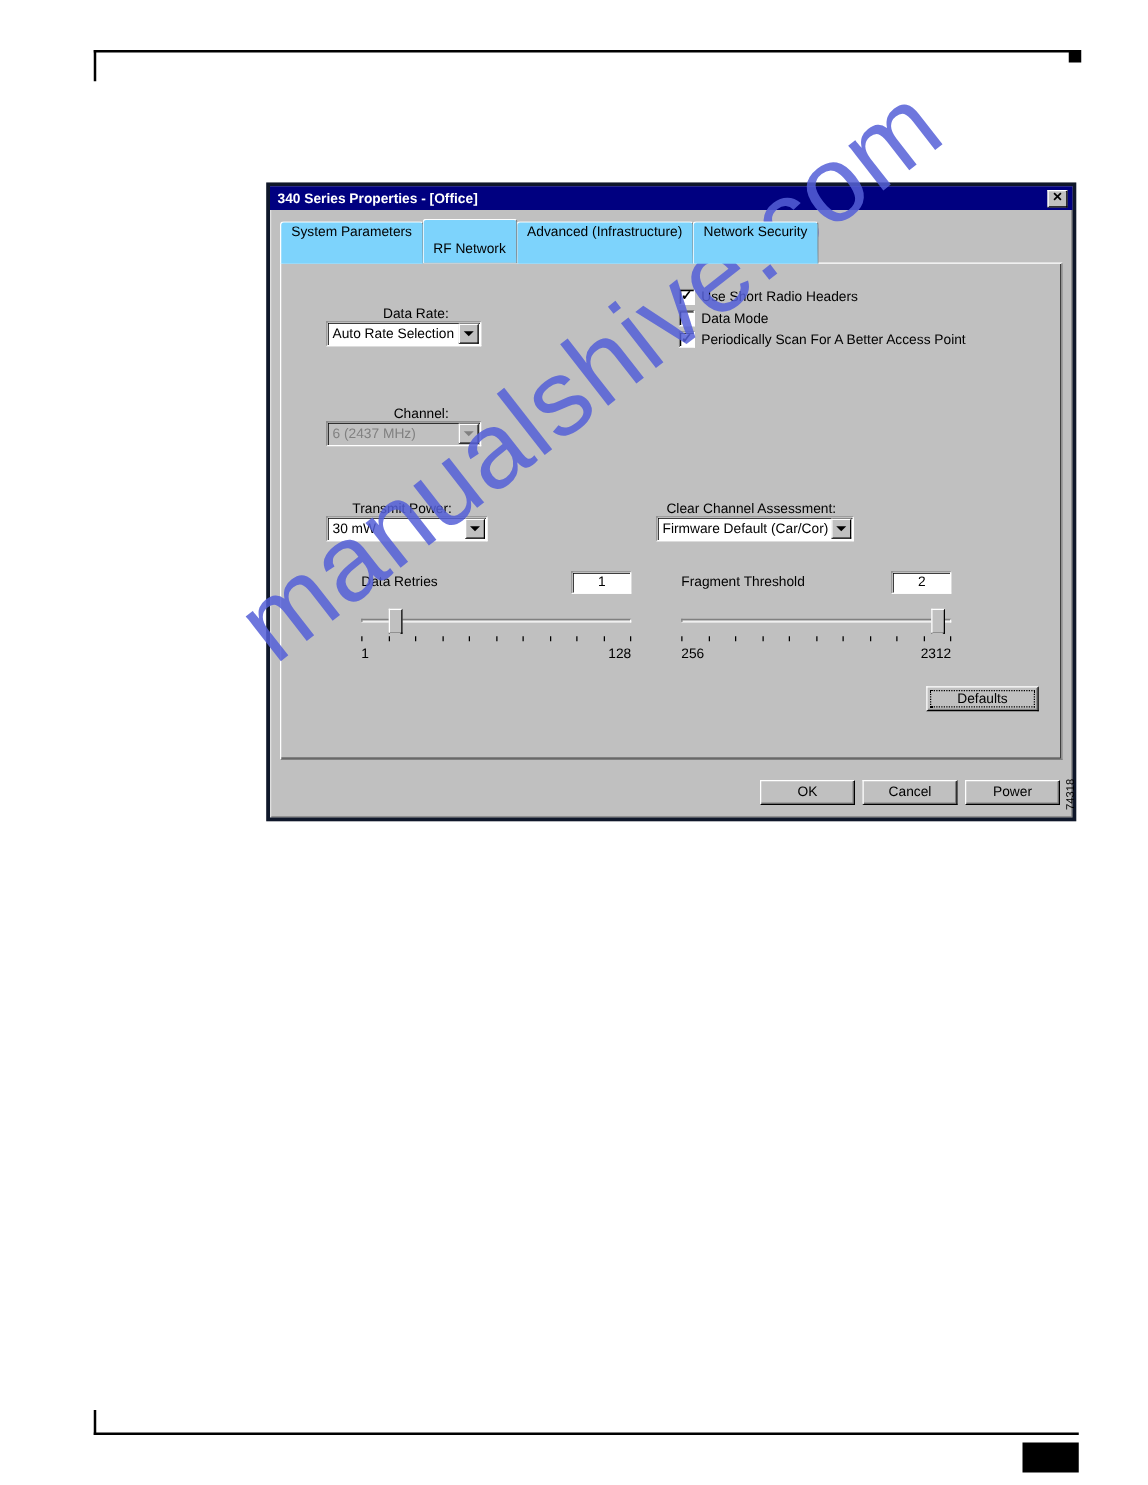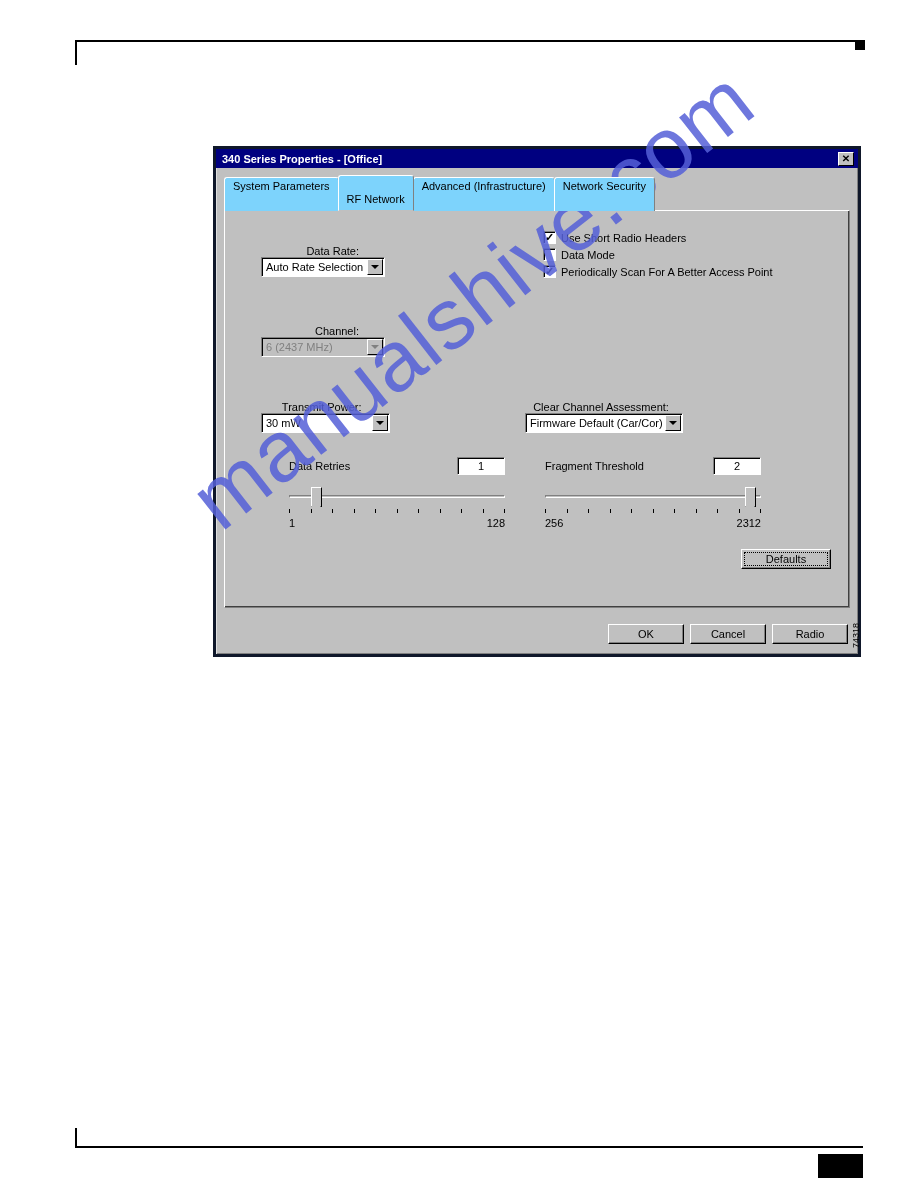--- a/index.html
+++ b/index.html
@@ -437,21 +437,21 @@
       <div style="position:absolute; top:338px; right:18px;">
         <div class="btn dotted" style="width:90px;">Defaults</div>
       </div>
 
     </div>
   </div>
 
   <div class="footer-btns">
     <div class="btn">OK</div>
     <div class="btn">Cancel</div>
-    <div class="btn">Radio</div>
+    <div class="btn">Power</div>
   </div>
 
   <div class="sidenum">74318</div>
 </div>
 
 <div class="watermark">manualshive.com</div>
 
 <div class="bottom-frame"></div>
 <div class="bottom-left-bar"></div>
 <div class="bottom-right-block"></div>

